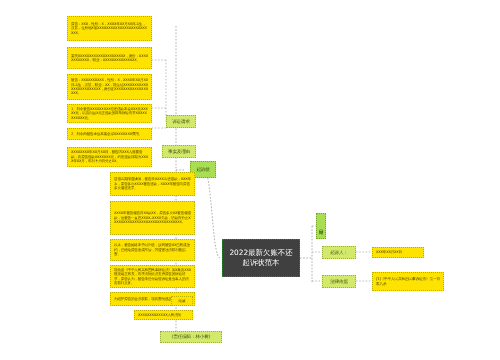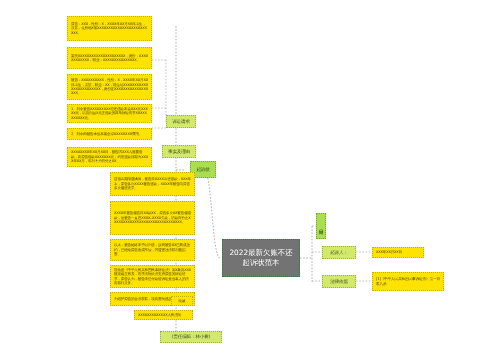--- a/index.html
+++ b/index.html
@@ -31,21 +31,21 @@
     justify-content:center;text-align:center;
   }
   .branch2{
     background:#a9dd52;color:#2d4410;
     border:1px dotted #7aa82f;
     font-size:4.6px;
     justify-content:center;text-align:center;
   }
   .root{
     position:absolute;box-sizing:border-box;
-    background:#737373;color:#ffffff;
+    background:#404040;color:#ffffff;
     border:1px dotted #2e7d33;
     display:flex;align-items:center;justify-content:center;
     text-align:center;font-size:7.4px;line-height:1.35;
     padding:2px 6px;
   }
   .vert{
     writing-mode:vertical-rl;text-orientation:upright;
     justify-content:center;align-items:center;
     font-size:4.4px;letter-spacing:0px;
   }

